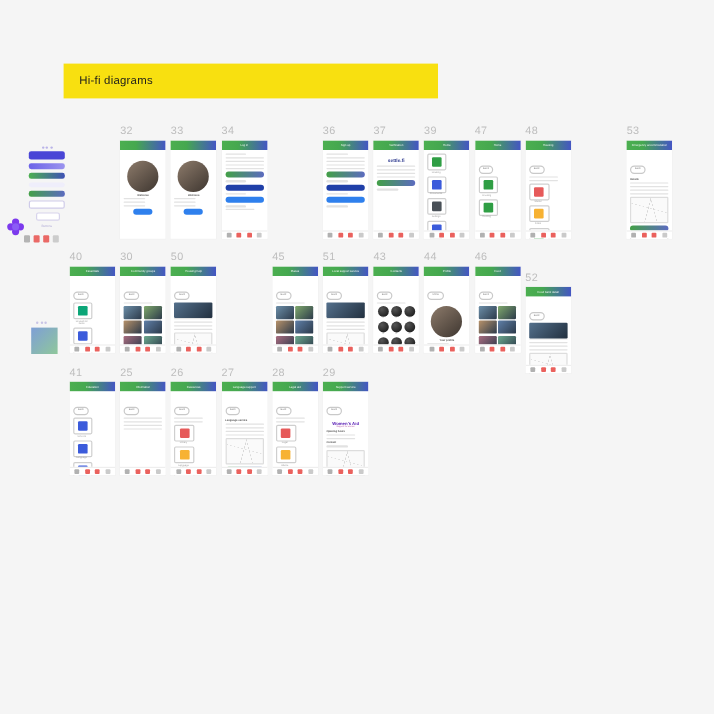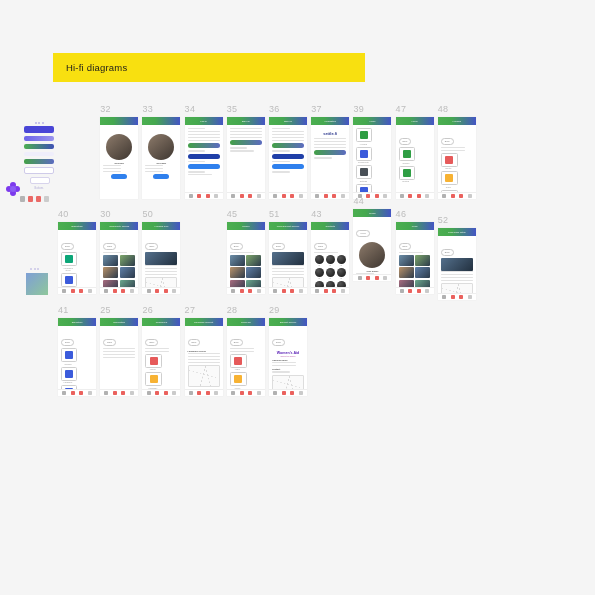--- a/index.html
+++ b/index.html
@@ -244,43 +244,20 @@
           <div class="txt-line mid"></div>
         </div>
         <div class="bottom-nav">
           <i class="nv1"></i>
           <i class="nv2"></i>
           <i class="nv3"></i>
           <i class="nv4"></i>
         </div>
       </div>
     </div>
-    <div class="frame" style="left: 226.8px; top: 117px; width: 38px; height: 82px;">
-      <div class="frame-num">35</div>
-      <div class="phone">
-        <div class="ph-header">
-          <em>Sign up</em>
-        </div>
-        <div class="ph-body">
-          <div class="txt-line"></div>
-          <div class="txt-line"></div>
-          <div class="txt-line"></div>
-          <div class="txt-line"></div>
-          <div class="btn-grad btn-green"></div>
-          <div class="txt-line short"></div>
-          <div class="txt-line mid"></div>
-        </div>
-        <div class="bottom-nav">
-          <i class="nv1"></i>
-          <i class="nv2"></i>
-          <i class="nv3"></i>
-          <i class="nv4"></i>
-        </div>
-      </div>
-    </div>
     <div class="frame" style="left: 269px; top: 117px; width: 38px; height: 82px;">
       <div class="frame-num">36</div>
       <div class="phone">
         <div class="ph-header">
           <em>Sign up</em>
         </div>
         <div class="ph-body">
           <div class="txt-line short"></div>
           <div class="txt-line"></div>
           <div class="txt-line"></div>
@@ -412,20 +389,35 @@
                 <div class="glyph" style="background: rgb(245, 159, 0); opacity: 0.8;"></div>
               </div>
               <div class="icon-cap" style="width: 15px;">Crisis</div>
             </div>
             <div>
               <div class="icon-card" style="width: 15px;">
                 <div class="glyph" style="background: rgb(47, 158, 68); opacity: 0.8;"></div>
               </div>
             </div>
           </div></div>
+        <div class="bottom-nav">
+          <i class="nv1"></i>
+          <i class="nv2"></i>
+          <i class="nv3"></i>
+          <i class="nv4"></i>
+        </div>
+      </div>
+    </div>
+    <div class="frame" style="left: 522.2px; top: 117px; width: 38px; height: 82px;">
+      <div class="frame-num">53</div>
+      <div class="phone">
+        <div class="ph-header">
+          <em>Emergency accommodation</em>
+        </div>
+        <div class="ph-body"><div class="pill">Back</div><div class="sec-h">Details</div><div class="txt-line"></div><div class="txt-line"></div><div class="txt-line"></div><div class="txt-line"></div><div class="map-box"></div><div class="btn-grad btn-green"></div><div class="btn-grad btn-outline"></div></div>
         <div class="bottom-nav">
           <i class="nv1"></i>
           <i class="nv2"></i>
           <i class="nv3"></i>
           <i class="nv4"></i>
         </div>
       </div>
     </div>
     <div class="frame" style="left: 58px; top: 222px; width: 38px; height: 72px;">
       <div class="frame-num">40</div>
@@ -581,21 +573,21 @@
             </div>
           </div><div class="btn-grad btn-outline"></div></div>
         <div class="bottom-nav">
           <i class="nv1"></i>
           <i class="nv2"></i>
           <i class="nv3"></i>
           <i class="nv4"></i>
         </div>
       </div>
     </div>
-    <div class="frame" style="left: 353.4px; top: 209px; width: 38px; height: 72px;">
+    <div class="frame" style="left: 353.4px; top: 222px; width: 38px; height: 72px;">
       <div class="frame-num">44</div>
       <div class="phone">
         <div class="ph-header">
           <em>Profile</em>
         </div>
         <div class="ph-body"><div class="pill">Menu</div><div class="photo-circle"></div><div class="sec-h" style="text-align: center;">Your profile</div><div class="txt-line short"></div><div class="txt-line short"></div><div class="txt-line short"></div></div>
         <div class="bottom-nav">
           <i class="nv1"></i>
           <i class="nv2"></i>
           <i class="nv3"></i>
@@ -618,21 +610,21 @@
             <div class="img-cell" style="background: linear-gradient(135deg, rgb(108, 168, 142), rgb(44, 58, 74));"></div>
           </div><div class="txt-line short"></div><div class="txt-line short"></div></div>
         <div class="bottom-nav">
           <i class="nv1"></i>
           <i class="nv2"></i>
           <i class="nv3"></i>
           <i class="nv4"></i>
         </div>
       </div>
     </div>
-    <div class="frame" style="left: 437.8px; top: 228px; width: 38px; height: 72px;">
+    <div class="frame" style="left: 437.8px; top: 239px; width: 38px; height: 72px;">
       <div class="frame-num">52</div>
       <div class="phone">
         <div class="ph-header">
           <em>Food bank detail</em>
         </div>
         <div class="ph-body"><div class="pill">Back</div><div class="img-grid">
             <div class="img-cell" style="width: 100%; height: 13px; background: linear-gradient(135deg, rgb(84, 112, 140), rgb(34, 48, 63));"></div>
           </div><div class="txt-line"></div><div class="txt-line"></div><div class="txt-line"></div><div class="txt-line"></div><div class="map-box"></div></div>
         <div class="bottom-nav">
           <i class="nv1"></i>

